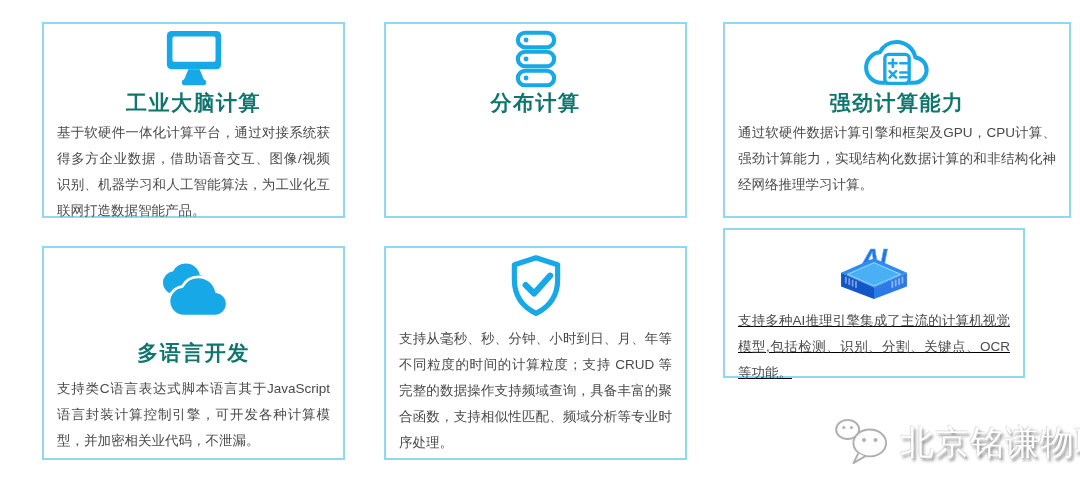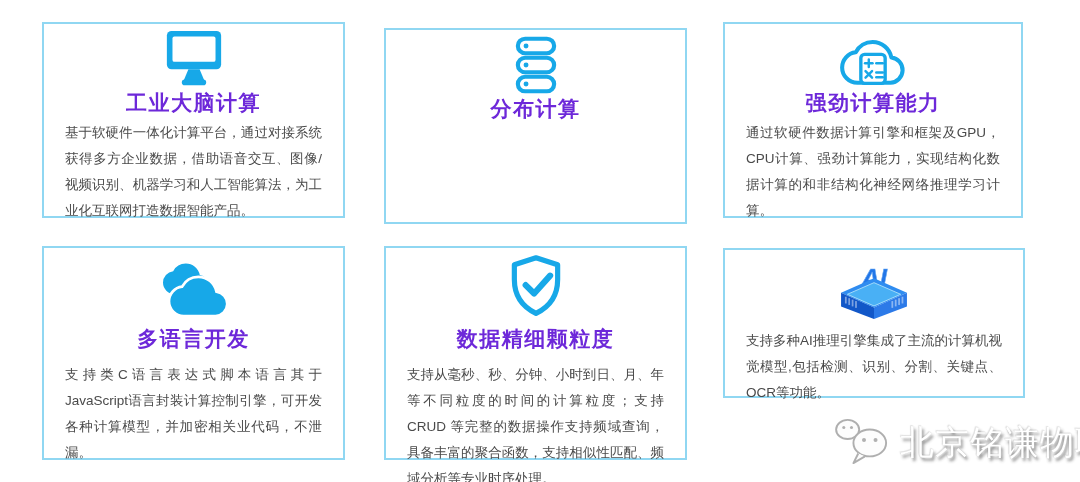--- a/index.html
+++ b/index.html
@@ -7,39 +7,39 @@
     width:1080px;height:482px;position:relative;overflow:hidden;
     background:#ffffff;
     font-family:"Liberation Sans","DejaVu Sans",sans-serif;
   }
   .card{
     position:absolute;box-sizing:border-box;
     border:2px solid #90d7f2;background:#ffffff;
     display:flex;flex-direction:column;align-items:center;
   }
   .c1{left:42px;top:22px;width:303px;height:196px;}
-  .c2{left:384px;top:28px;width:303px;height:196px;}
-  .c3{left:723px;top:22px;width:300px;height:196px;}
+  .c2{left:384px;top:22px;width:303px;height:196px;}
+  .c3{left:723px;top:22px;width:348px;height:196px;}
   .c4{left:42px;top:246px;width:303px;height:214px;}
   .c5{left:384px;top:246px;width:303px;height:214px;}
-  .c6{left:723px;top:248px;width:302px;height:150px;}
+  .c6{left:723px;top:228px;width:302px;height:150px;text-decoration:underline;}
 
   .icon-box{display:flex;align-items:center;justify-content:center;}
   .row1 .icon-box{margin-top:6px;height:58px;}
   .row2 .icon-box{margin-top:8px;height:60px;}
 
   .card-title{
-    margin:0;font-size:21px;font-weight:bold;color:#6d28d9;
+    margin:0;font-size:21px;font-weight:bold;color:#0f766e;
     letter-spacing:1.5px;line-height:26px;text-align:center;
   }
   .row1 .card-title{margin-top:2px;}
-  .row2 .card-title{margin-top:10px;text-align:right;}
+  .row2 .card-title{margin-top:24px;text-align:right;}
 
   .card-desc{
-    margin:8px;align-self:stretch;box-sizing:border-box;
+    margin:0;align-self:stretch;box-sizing:border-box;
     padding:0 13px;font-size:13.5px;color:#4a4a4a;
     text-align:justify;
   }
   .row1 .card-desc{margin-top:4px;line-height:26px;}
   .row2 .card-desc{margin-top:10px;line-height:26px;}
 
   .watermark{
     position:absolute;left:832px;top:416px;
     display:flex;align-items:center;gap:4px;opacity:0.92;
   }
@@ -120,21 +120,20 @@
   <p class="card-desc">支持类C语言表达式脚本语言其于JavaScript语言封装计算控制引擎，可开发各种计算模型，并加密相关业代码，不泄漏。</p>
 </div>
 
 <div class="card row2 c5">
   <div class="icon-box">
     <svg width="62" height="64" viewBox="0 0 64 68">
       <path d="M32 4 L55 11.5 V27 C55 45 45.5 56.5 32 63 C18.5 56.5 9 45 9 27 V11.5 Z" fill="#ffffff" stroke="#17a8e8" stroke-width="5.5" stroke-linejoin="round"></path>
       <path d="M21 33 L30 42 L47 23" fill="none" stroke="#17a8e8" stroke-width="6.5" stroke-linecap="round" stroke-linejoin="round"></path>
     </svg>
   </div>
-  <h2 class="card-title">数据精细颗粒度</h2>
   <p class="card-desc"> 支持从毫秒、秒、分钟、小时到日、月、年等不同粒度的时间的计算粒度；支持 CRUD 等完整的数据操作支持频域查询，具备丰富的聚合函数，支持相似性匹配、频域分析等专业时序处理。</p>
 </div>
 
 <div class="card row2 c6">
   <div class="icon-box">
     <svg width="84" height="62" viewBox="0 0 84 64">
       <text x="42" y="31" text-anchor="middle" font-size="27" font-weight="bold" font-style="italic" fill="#2276e8" stroke="#6aa9f2" stroke-width="0.6" font-family="Liberation Sans, DejaVu Sans, sans-serif">AI</text>
       <polygon points="42,22 76,37 42,52 8,37" fill="#2f8cf0"></polygon>
       <polygon points="42,26.5 69.5,38.5 42,50.5 14.5,38.5" fill="#49b0f5" stroke="#a5dcfa" stroke-width="1"></polygon>
       <polygon points="8,37 42,52 42,64 8,51" fill="#1257c8"></polygon>

